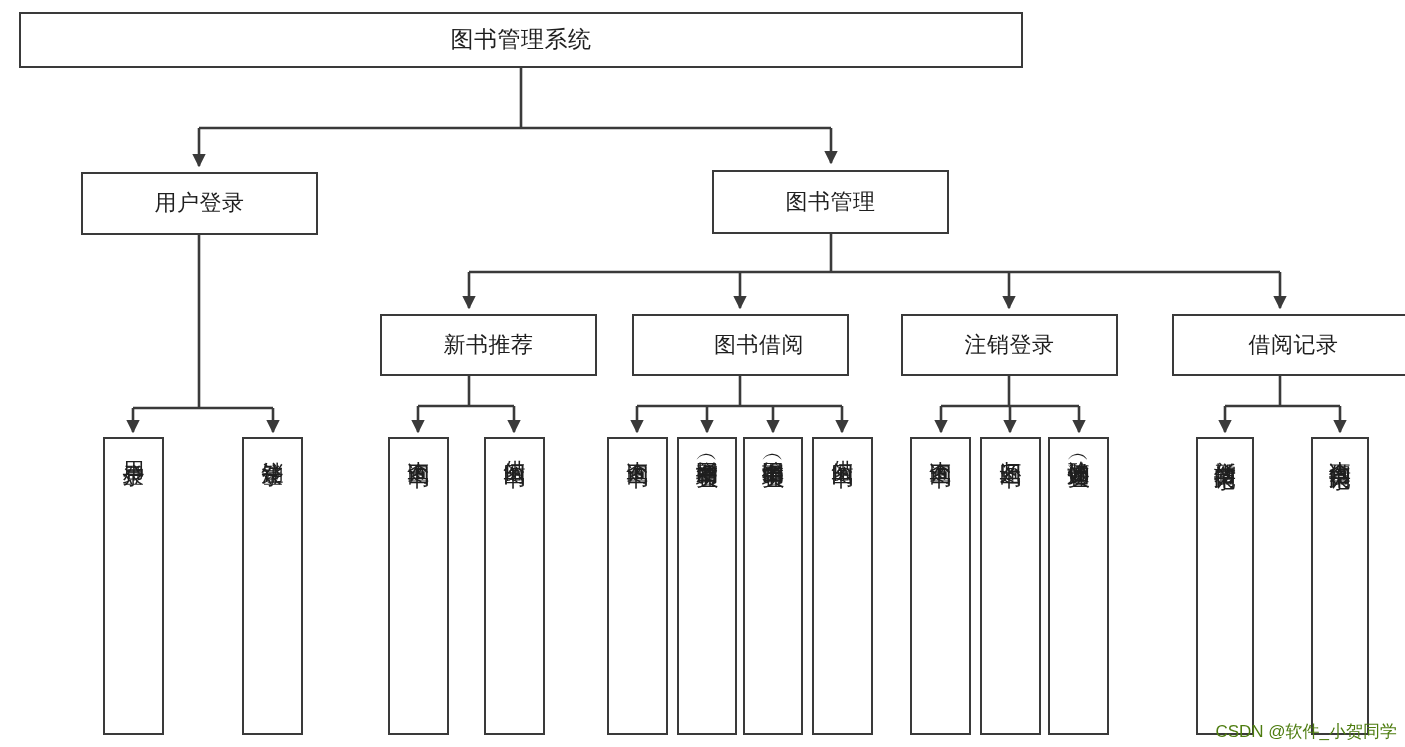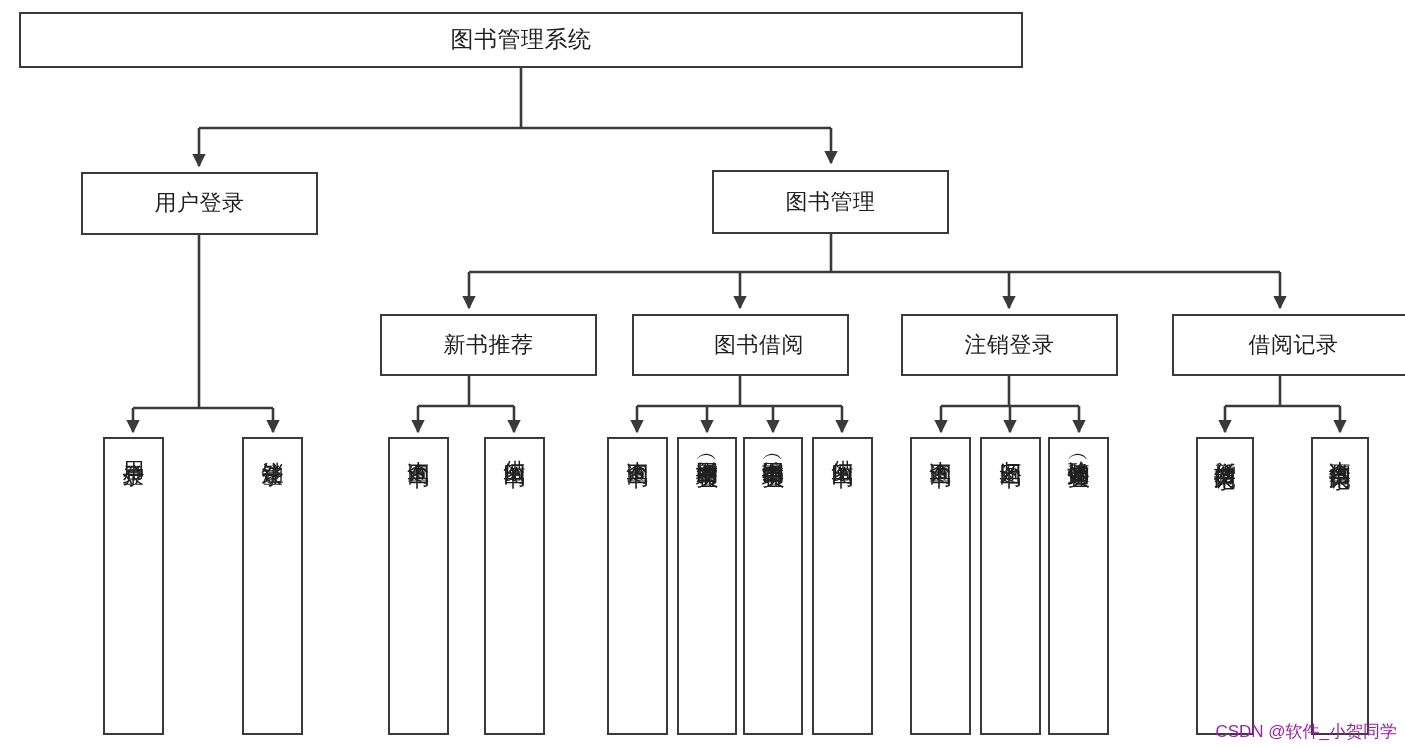--- a/index.html
+++ b/index.html
@@ -63,21 +63,21 @@
     white-space: nowrap;
   }
   .v-node.tall-text .node-label {
     letter-spacing: 1px;
   }
   .watermark {
     position: absolute;
     right: 8px;
     bottom: 4px;
     font-size: 17px;
-    color: #a21caf;
+    color: #4d7c0f;
     white-space: nowrap;
     user-select: none;
   }
 </style>
 </head>
 <body>
 
 <div id="canvas">
 
   <svg class="connectors" viewBox="0 0 1405 747" xmlns="http://www.w3.org/2000/svg">

